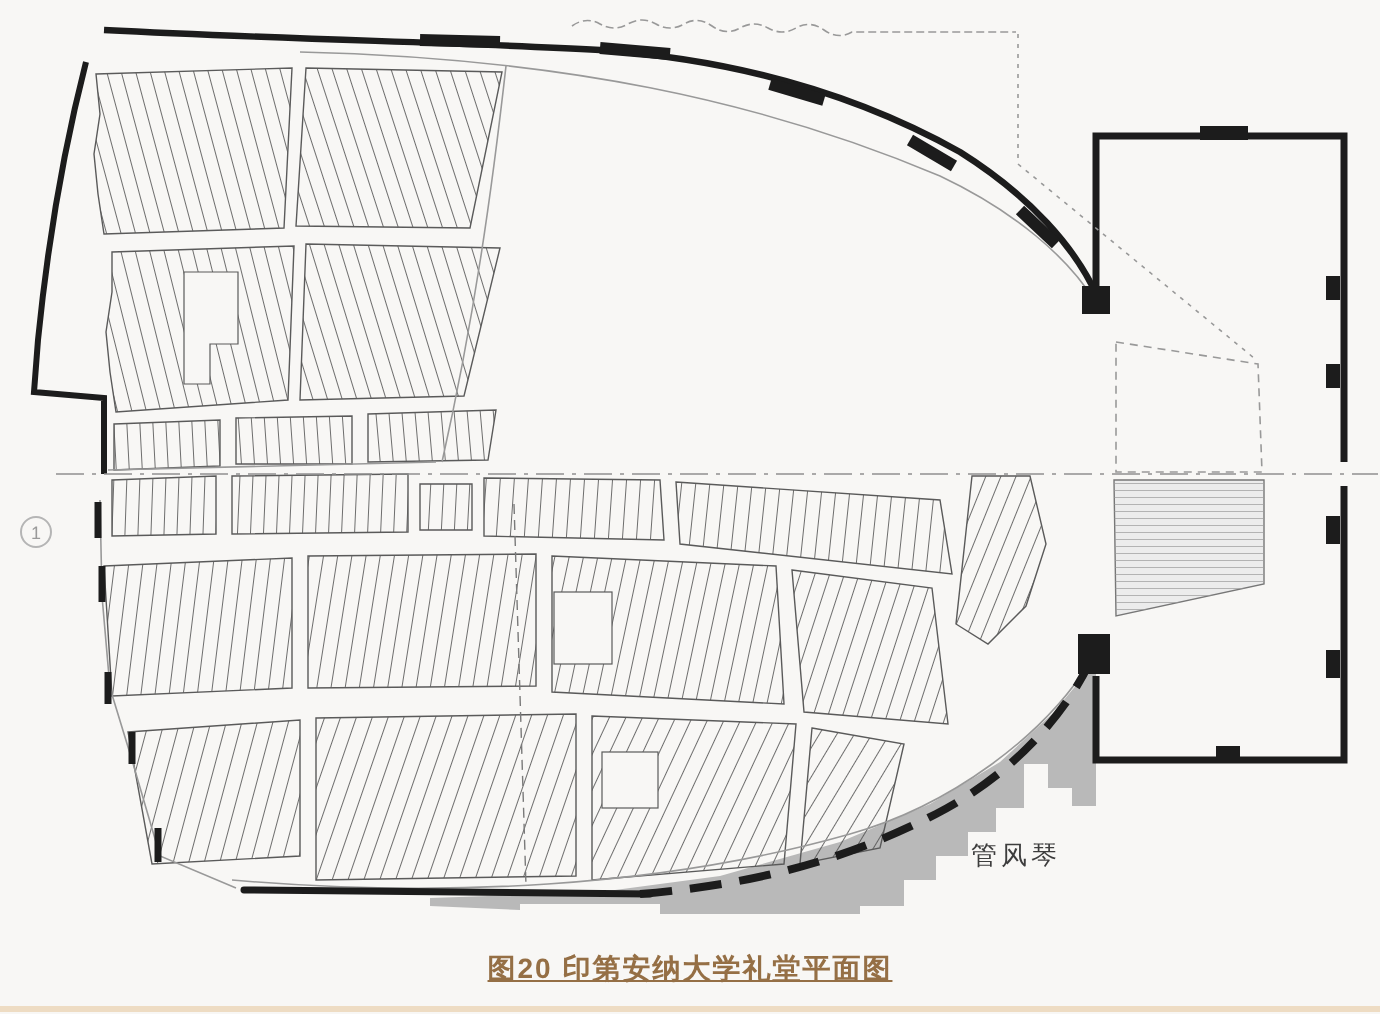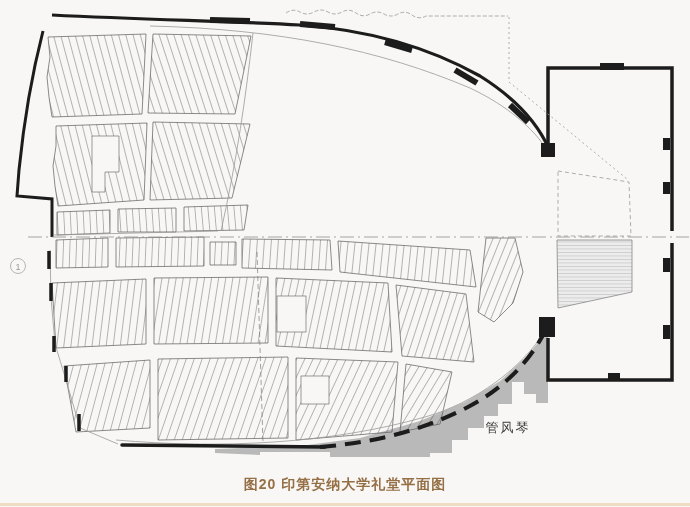--- a/index.html
+++ b/index.html
@@ -17,21 +17,21 @@
   .wall{stroke:var(--ink);fill:none;}
   .wall-heavy{stroke:var(--ink);stroke-width:6;fill:none;}
   .thin{stroke:#999;fill:none;stroke-width:0.8;}
   .block{stroke:#5a5a5a;stroke-width:0.7;}
   .notch{fill:var(--page-background);stroke:#5a5a5a;stroke-width:0.6;}
   .grey{fill:var(--shading-gray);stroke:none;}
   .stagebase{fill:#ececec;stroke:#777;stroke-width:0.7;}
   .caption{
     position:absolute;left:0;top:476px;width:100%;
     text-align:center;font-size:14px;font-weight:bold;
-    letter-spacing:1px;color:var(--caption-brown);
+    letter-spacing:1px;color:var(--caption-brown);text-decoration:underline;
   }
   .bottom-border{position:absolute;left:0;top:503px;width:100%;height:3px;background:var(--bottom-border);}
   .organ-text{font-size:13px;fill:#3d3d3d;letter-spacing:2px;}
   .marker-text{font-size:9px;fill:#9a9a9a;}
 </style>
 </head>
 <body>
 
 <div class="page">
 

